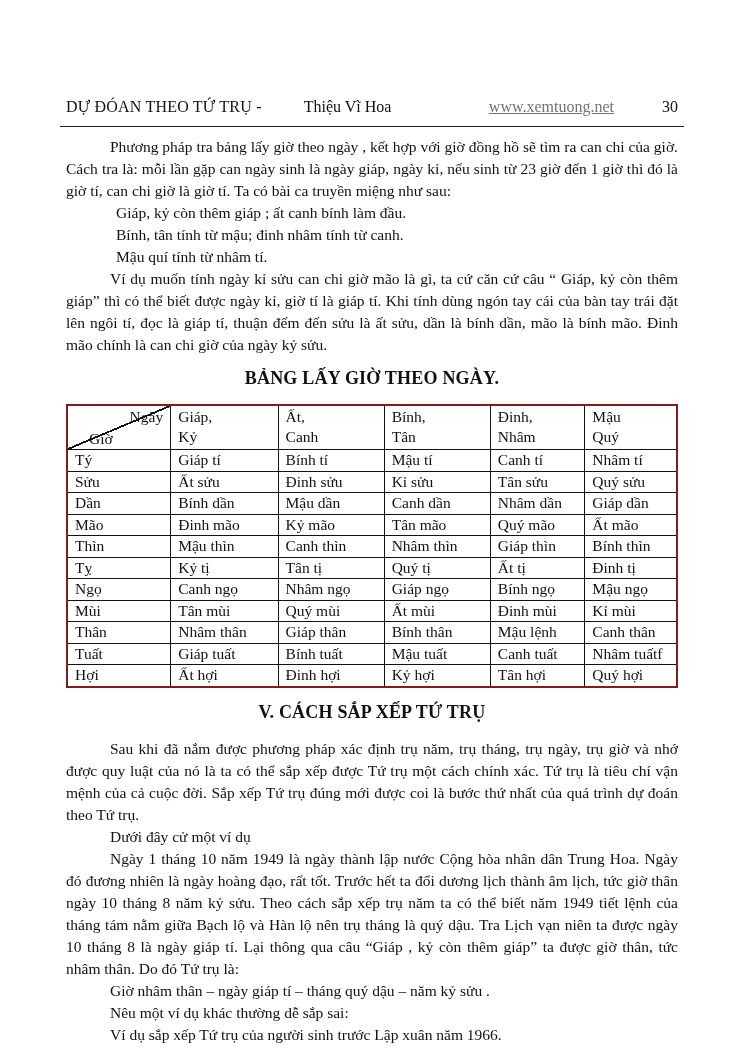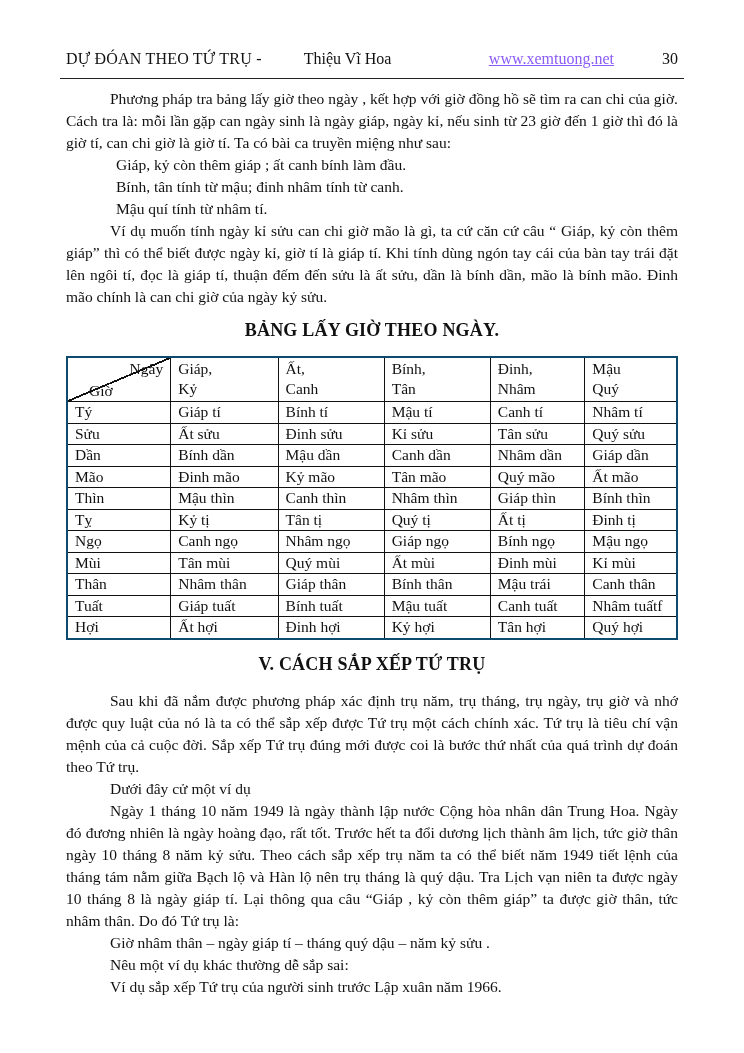--- a/index.html
+++ b/index.html
@@ -2,47 +2,47 @@
 <html><head>
 <meta charset="utf-8">
 <style>
   html, body { margin: 0; padding: 0; background: #fff; }
   body {
     width: 744px; height: 1053px;
     font-family: "Liberation Serif", "DejaVu Serif", serif;
     color: #111; font-size: 15.5px; line-height: 22px;
     -webkit-font-smoothing: antialiased;
   }
-  .page { padding: 48px 66px 0 66px; width: 612px; }
+  .page { padding: 48px 66px 0 66px; width: 612px; margin-top: 48px; }
 
   
   .running-head {
     display: flex; align-items: baseline;
     font-size: 16px; white-space: nowrap;
   }
   .rh-title { letter-spacing: .2px; }
   .rh-author { margin-left: 42px; }
-  .rh-url { margin-left: auto; text-decoration: underline; color: #8b5cf6; text-align: right; }
+  .rh-url { margin-left: auto; text-decoration: underline; color: #737373; text-align: right; }
   .rh-page { margin-left: 48px; }
   .head-rule { border: 0; border-top: 1.6px solid #222; margin: 8px -6px 9px -6px; }
 
   
   p { margin: 0; text-align: justify; }
   p.indent { text-indent: 44px; }
   .verse-line { padding-left: 50px; }
 
   h2.center-title {
     font-size: 18px; text-align: center; font-weight: bold;
     margin: 11px 0 15px 0; letter-spacing: .2px;
   }
 
   
   table.hour-table {
     width: 100%; border-collapse: collapse;
-    border: 2px solid #0c4a6e;
+    border: 2px solid #7f1d1d;
     font-size: 15.5px; table-layout: fixed;
     margin: 0 0 13px 0;
   }
   table.hour-table th, table.hour-table td {
     border: 1.4px solid #111;
     padding: 0 0 0 7px; text-align: left; font-weight: normal;
     height: 20.5px; line-height: 20px; vertical-align: middle;
     overflow: hidden; white-space: nowrap;
   }
   table.hour-table thead th { height: 42px; vertical-align: top; line-height: 20px; padding-top: 1px; }
@@ -183,21 +183,21 @@
           <td>Quý mùi</td>
           <td>Ất mùi</td>
           <td>Đinh mùi</td>
           <td>Kỉ mùi</td>
         </tr>
         <tr>
           <td>Thân</td>
           <td>Nhâm thân</td>
           <td>Giáp thân</td>
           <td>Bính thân</td>
-          <td>Mậu trái</td>
+          <td>Mậu lệnh</td>
           <td>Canh thân</td>
         </tr>
         <tr>
           <td>Tuất</td>
           <td>Giáp tuất</td>
           <td>Bính tuất</td>
           <td>Mậu tuất</td>
           <td>Canh tuất</td>
           <td>Nhâm tuấtf</td>
         </tr>

